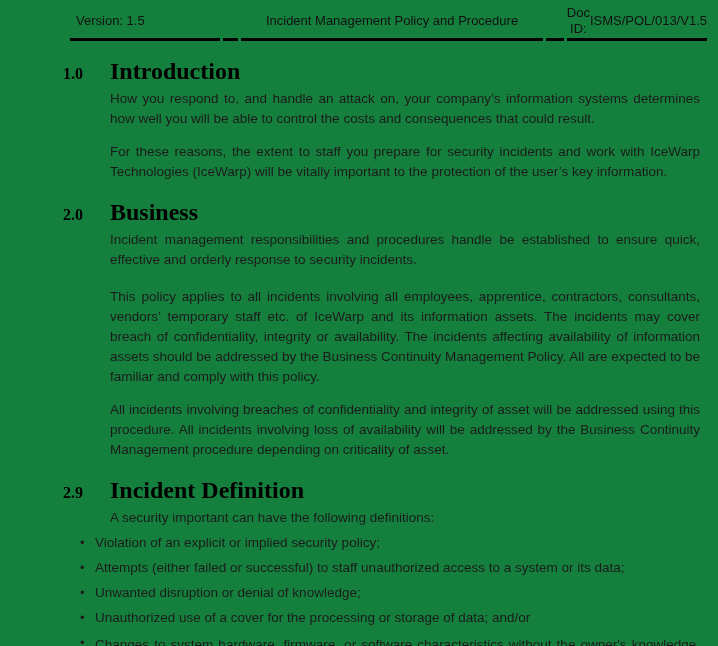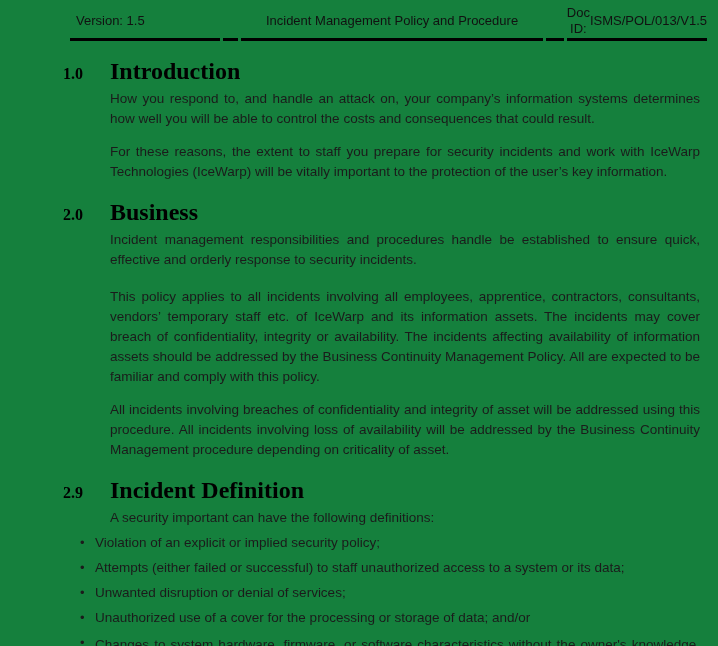--- a/index.html
+++ b/index.html
@@ -161,21 +161,21 @@
         <li class="bullet-item">
           <span class="bullet-dot">•</span>
           <span class="bullet-text">Violation of an explicit or implied security policy;</span>
         </li>
         <li class="bullet-item">
           <span class="bullet-dot">•</span>
           <span class="bullet-text">Attempts (either failed or successful) to staff unauthorized access to a system or its data;</span>
         </li>
         <li class="bullet-item">
           <span class="bullet-dot">•</span>
-          <span class="bullet-text">Unwanted disruption or denial of services;</span>
+          <span class="bullet-text">Unwanted disruption or denial of knowledge;</span>
         </li>
         <li class="bullet-item">
           <span class="bullet-dot">•</span>
           <span class="bullet-text">Unauthorized use of a cover for the processing or storage of data; and/or</span>
         </li>
         <li class="bullet-item">
           <span class="bullet-dot">•</span>
           <span class="bullet-text wrap2">Changes to system hardware, firmware, or software characteristics without the owner's knowledge, instruction, or consent.</span>
         </li>
       </ul>

